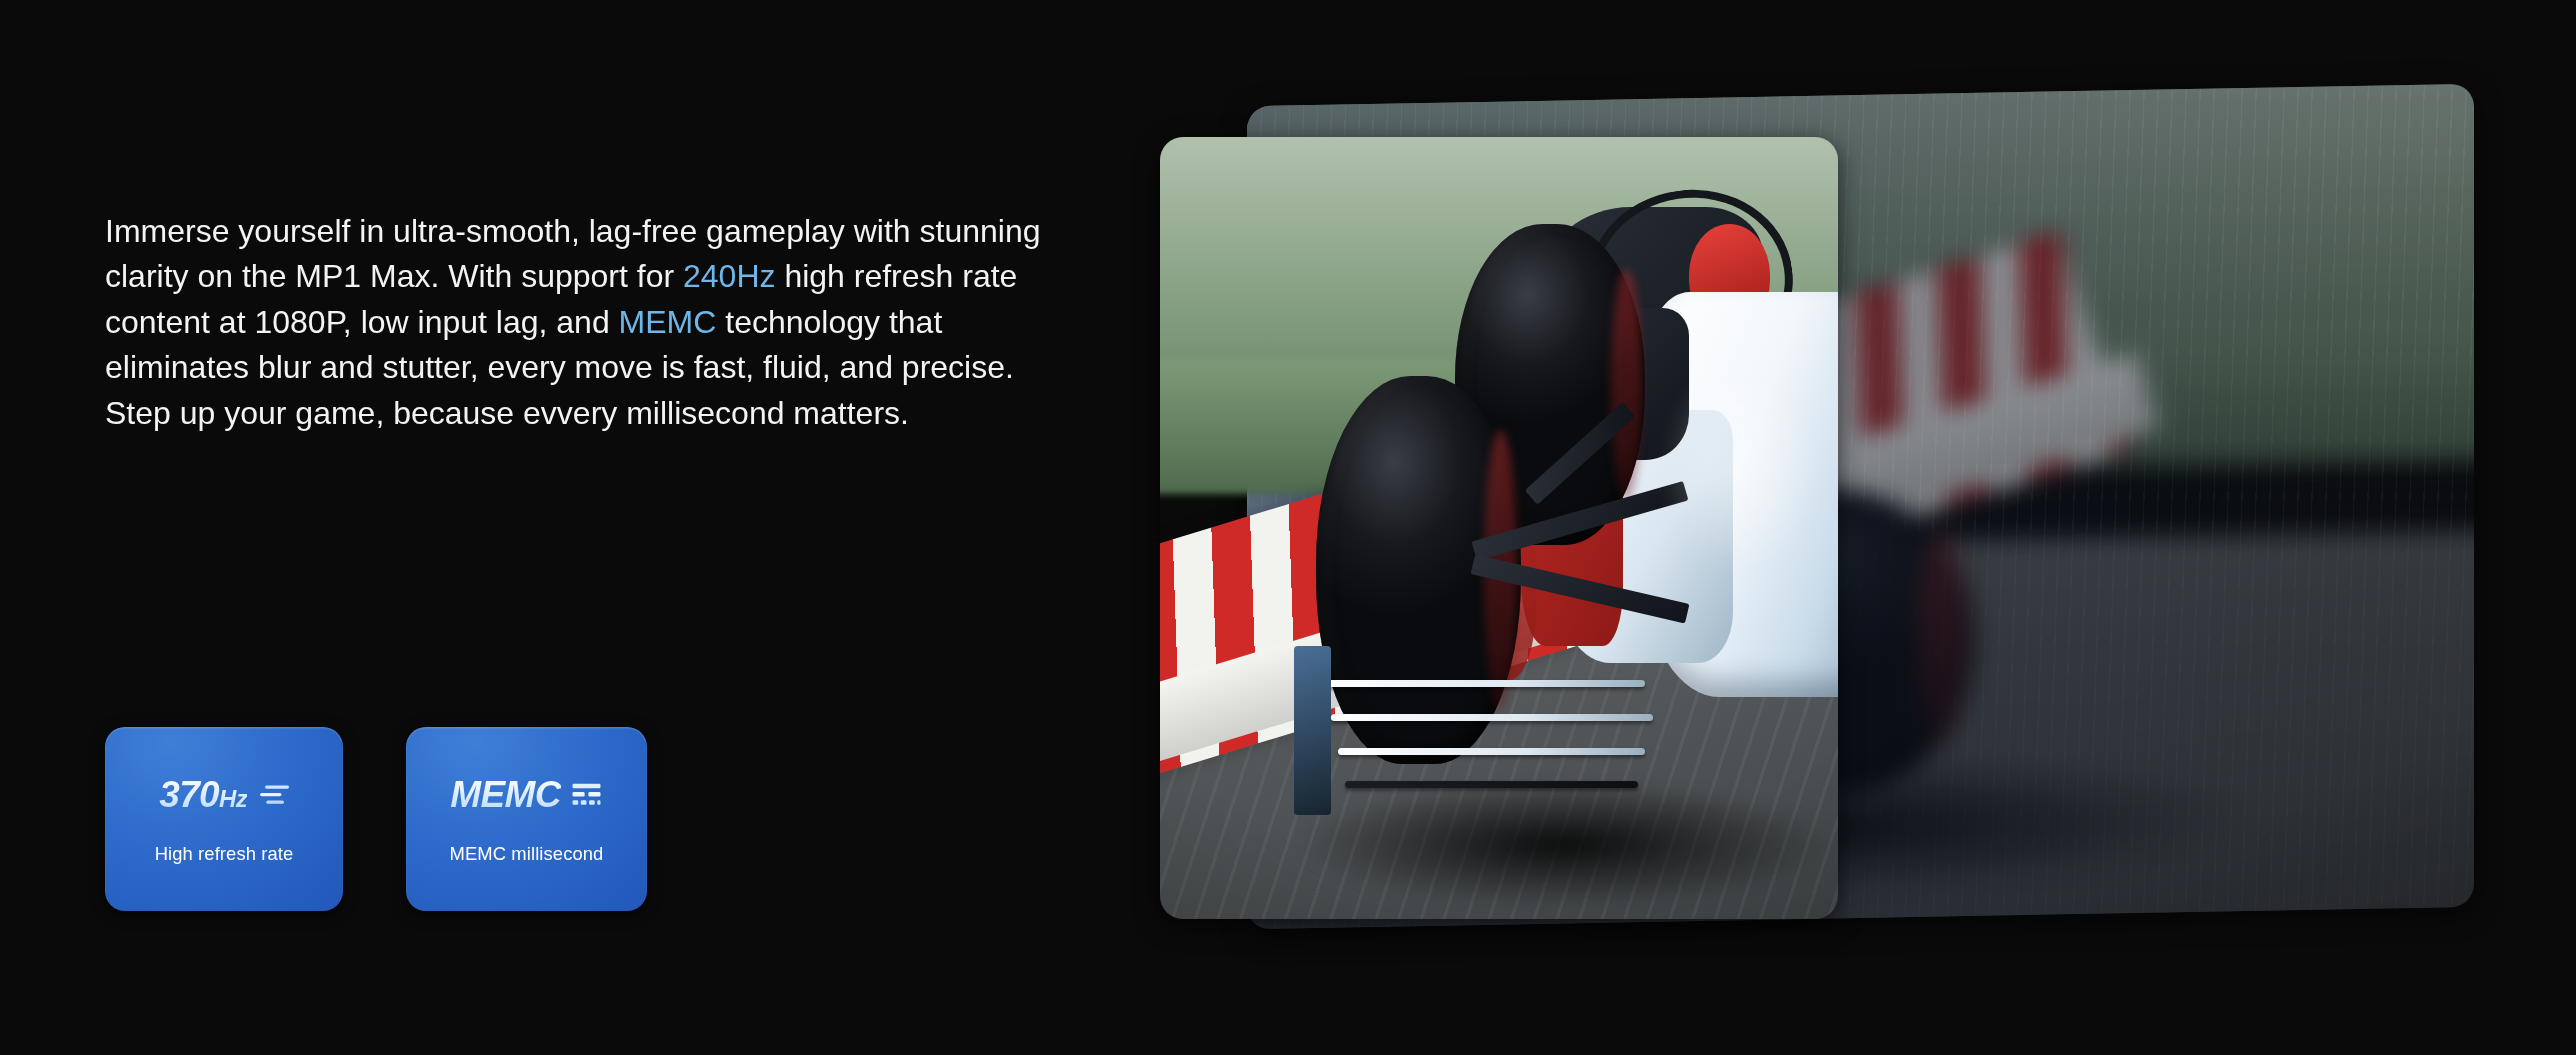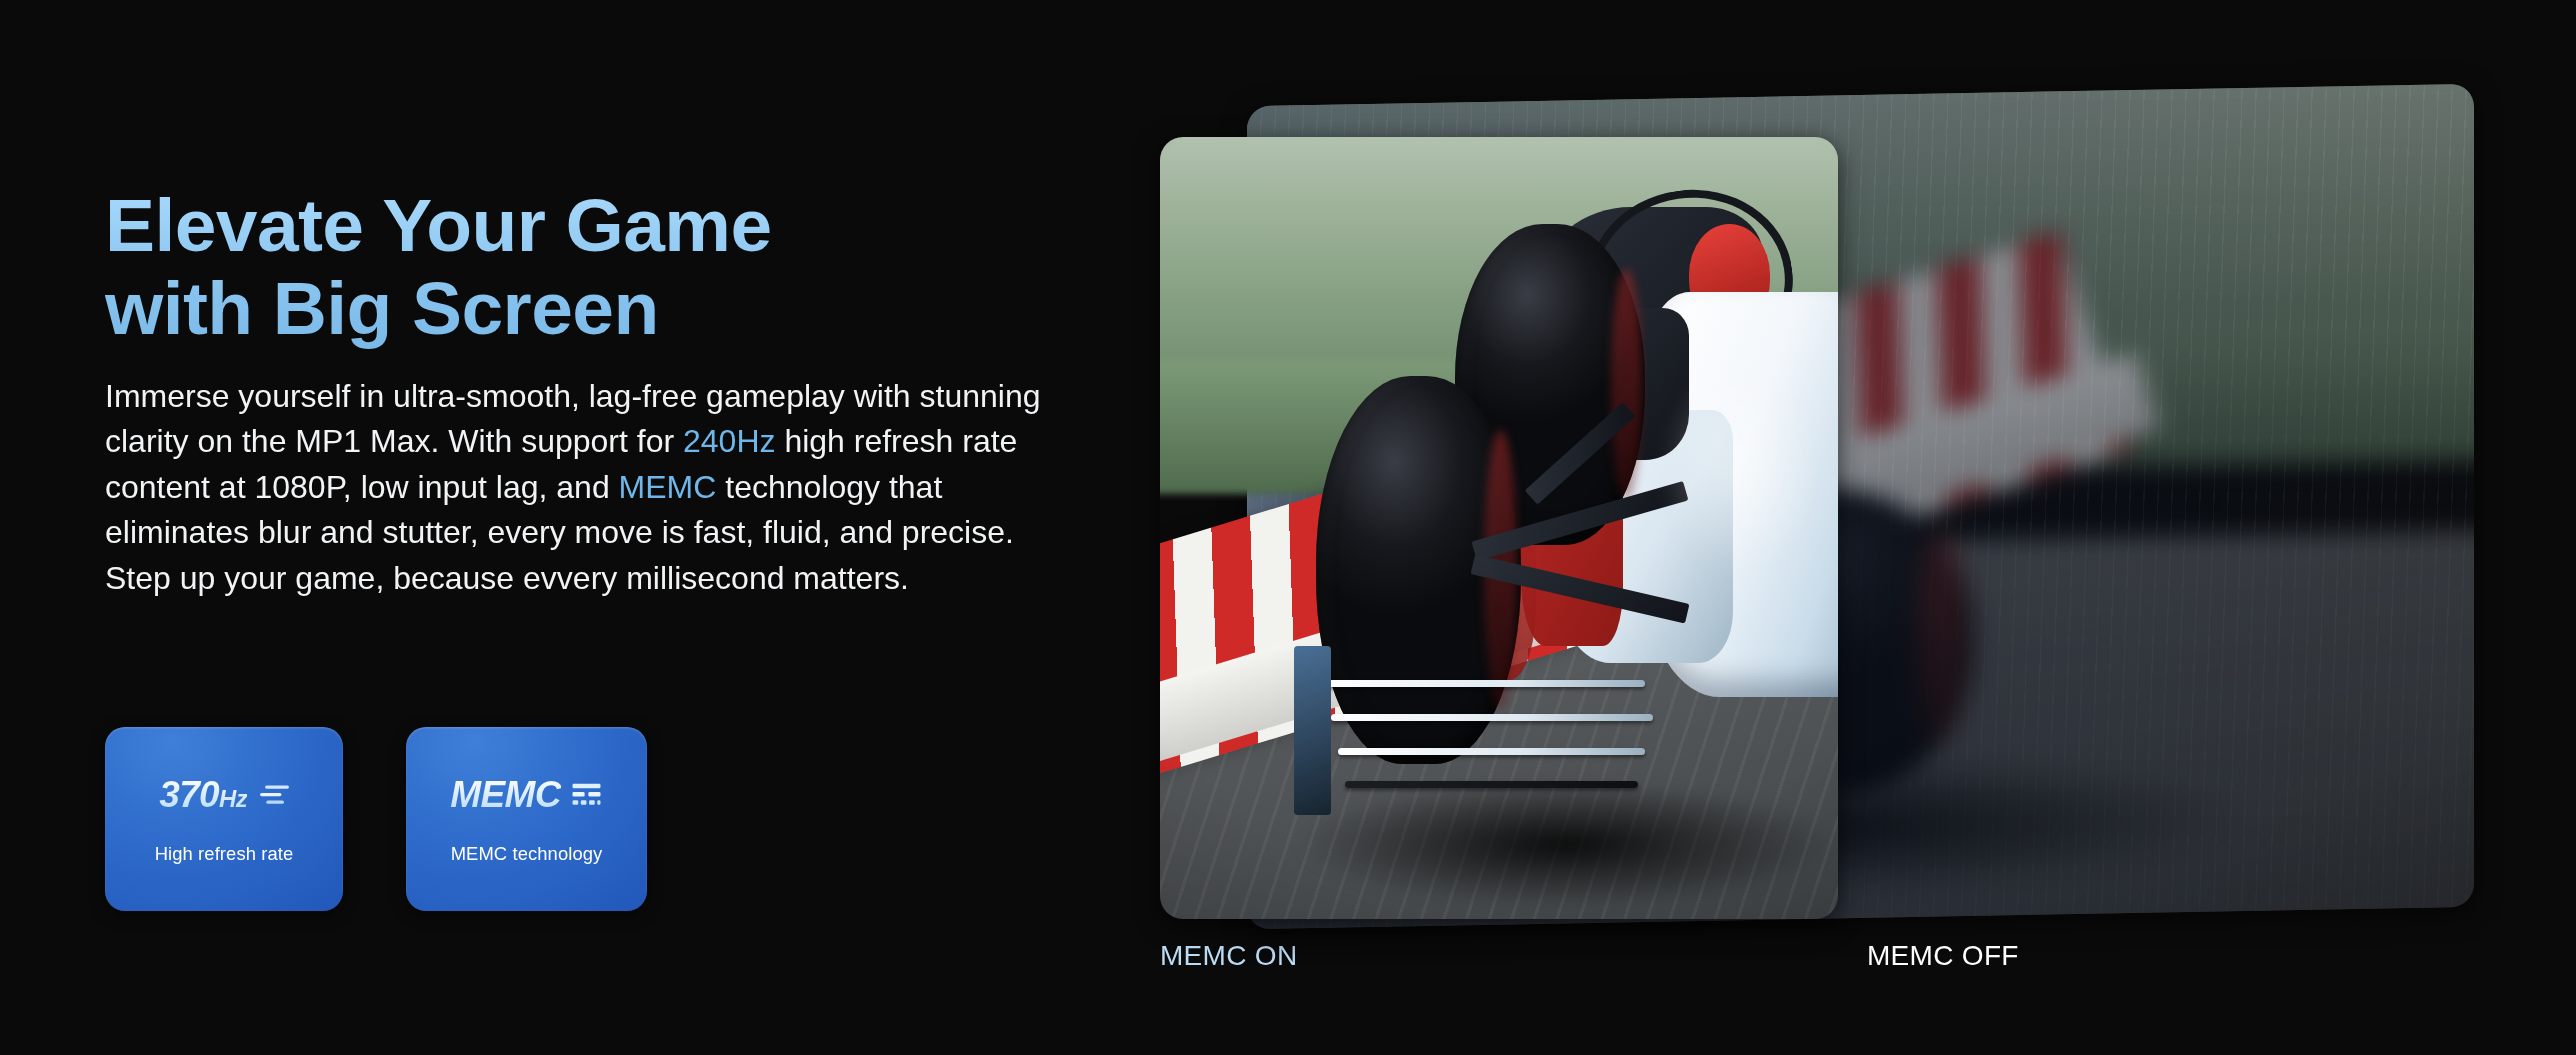--- a/index.html
+++ b/index.html
@@ -274,22 +274,20 @@
   .caption { position: absolute; font-size: 28px; letter-spacing: 0.3px; }
   #caption-on  { left: 0px;   color: #bcdcf6; }
   #caption-off { left: 707px; color: #ffffff; }
 </style>
 </head>
 <body>
 
 <section id="hero">
 
   <div id="copy">
-    <h1 id="headline">Elevate Your Game
-with Big Screen</h1>
 
     <p id="body-copy"><span>Immerse yourself in ultra-smooth, lag-free gameplay with stunning clarity on the MP1 Max. With support for </span><span class="hl">240Hz</span><span> high refresh rate content at 1080P, low  input lag, and </span><span class="hl">MEMC</span><span> technology that eliminates blur and stutter, every move is fast, fluid, and precise. Step up your game, because evvery millisecond matters.</span></p>
   </div>
 
   <div id="badges">
 
     <div class="badge" id="badge-refresh">
       <div class="badge-top">
         <span class="badge-kpi"><span>370</span><span class="unit">Hz</span></span>
         <span>
@@ -311,21 +309,21 @@
             <rect x="4" y="6" width="44" height="7" rx="2" fill="#dff0ff"></rect>
             <rect x="4" y="19" width="19" height="7" rx="2" fill="#eaf6ff"></rect>
             <rect x="29" y="19" width="19" height="7" rx="2" fill="#eaf6ff"></rect>
             <rect x="4" y="32" width="9" height="7" rx="2" fill="#cfe6fb"></rect>
             <rect x="17" y="32" width="9" height="7" rx="2" fill="#cfe6fb"></rect>
             <rect x="30" y="32" width="9" height="7" rx="2" fill="#cfe6fb"></rect>
             <rect x="43" y="32" width="5" height="7" rx="2" fill="#cfe6fb"></rect>
           </svg>
         </span>
       </div>
-      <div class="badge-sub">MEMC technology</div>
+      <div class="badge-sub">MEMC millisecond</div>
     </div>
 
   </div>
 
   <div id="panels">
 
     <div class="panel" id="panel-off">
       <div class="scene-inner">
         <div class="scene">
           <div class="sky-grass"></div>
@@ -407,19 +405,15 @@
 
             <div class="glare" style="left:72%; top:30%; width:22%; height:26%;"></div>
           </div>
         </div>
       </div>
       <div class="panel-vignette"></div>
     </div>
 
   </div>
 
-  <div id="captions">
-    <span class="caption" id="caption-on">MEMC ON</span>
-    <span class="caption" id="caption-off">MEMC OFF</span>
-  </div>
 
 </section>
 
 
 </body></html>

